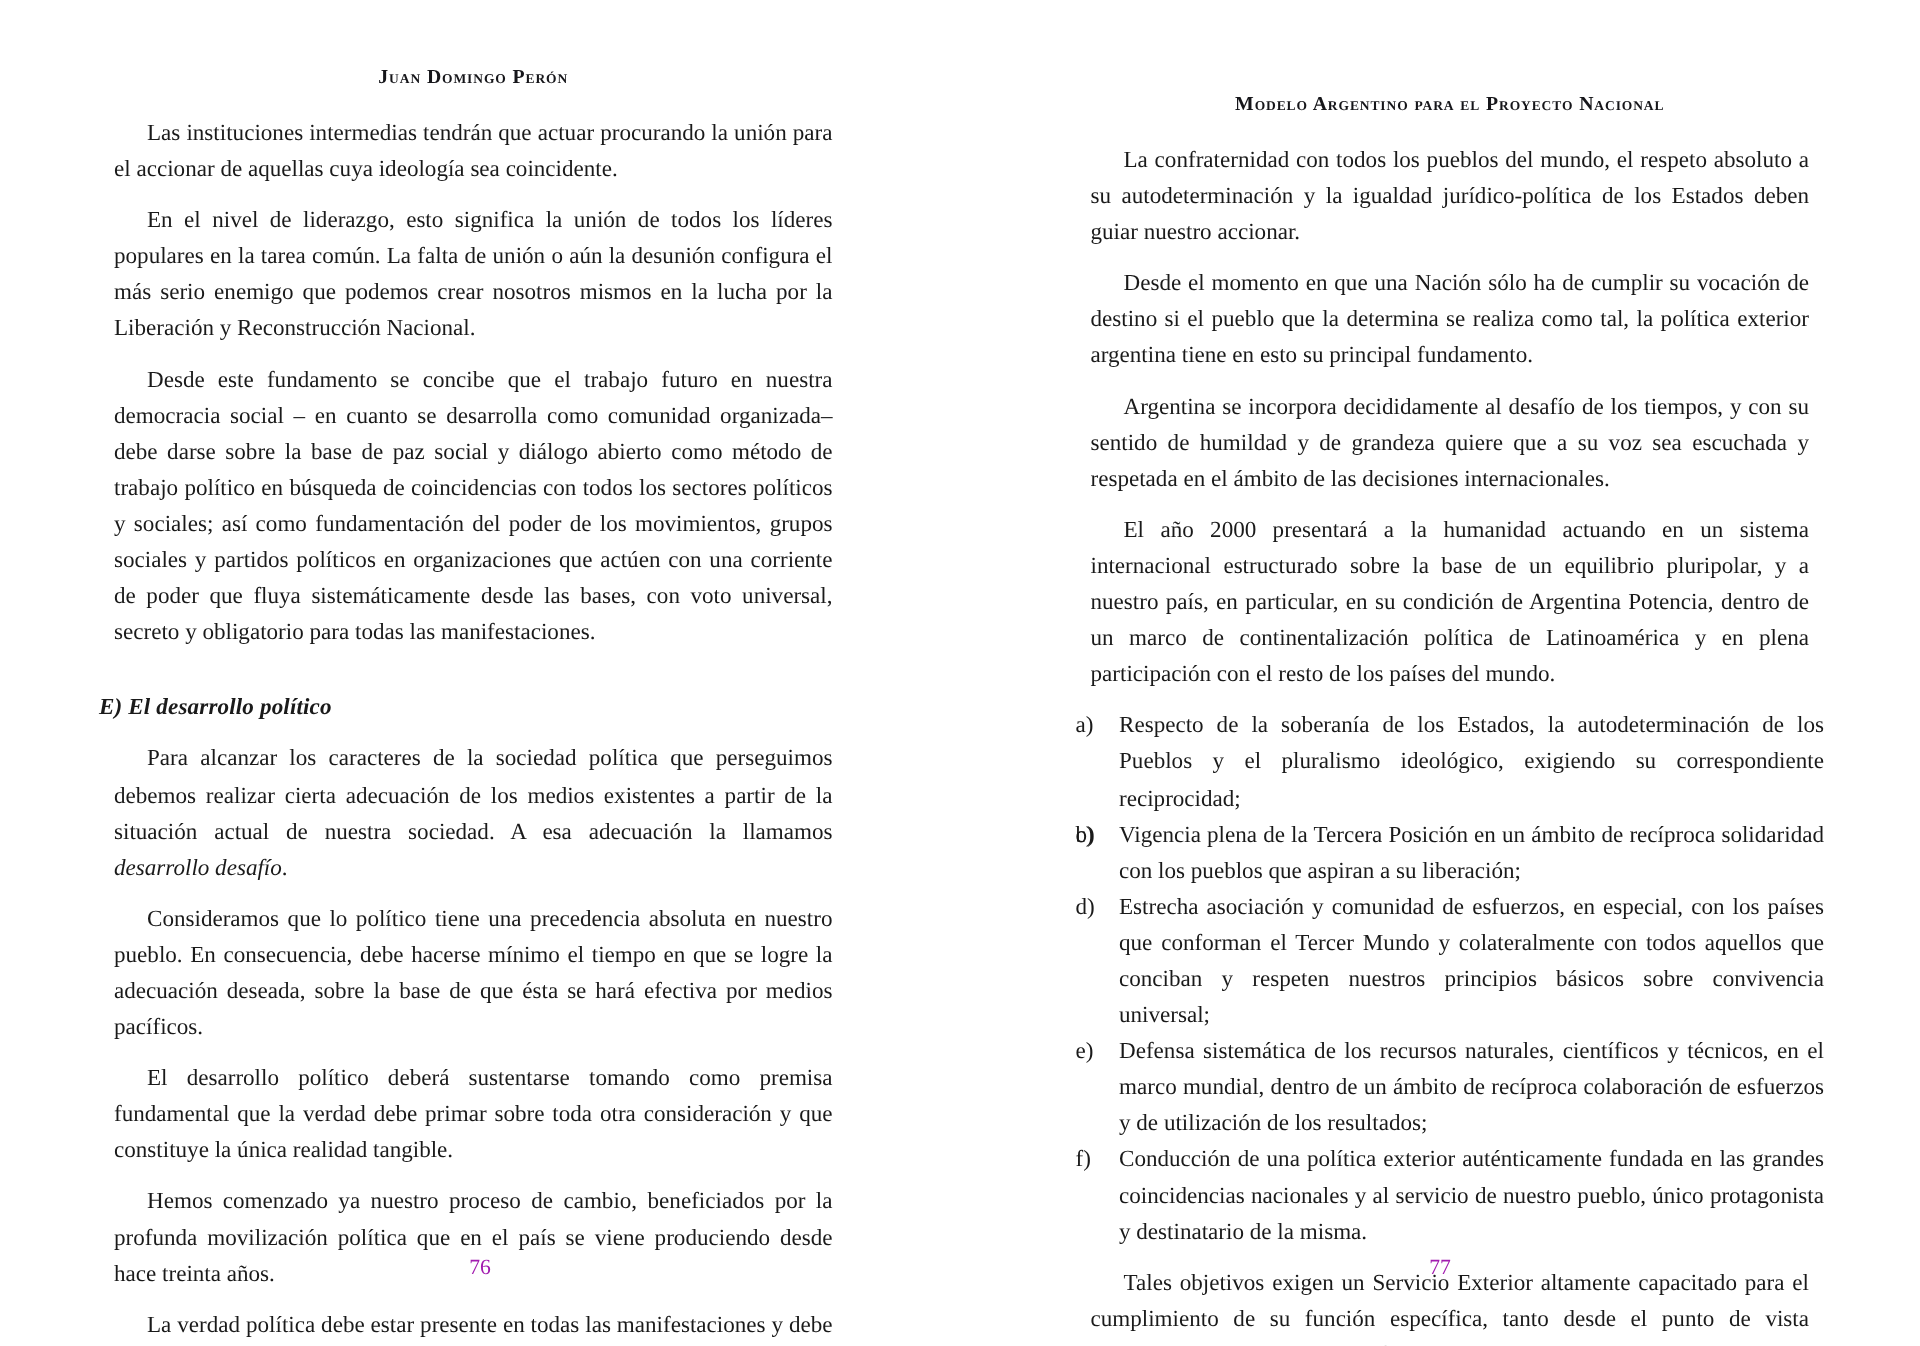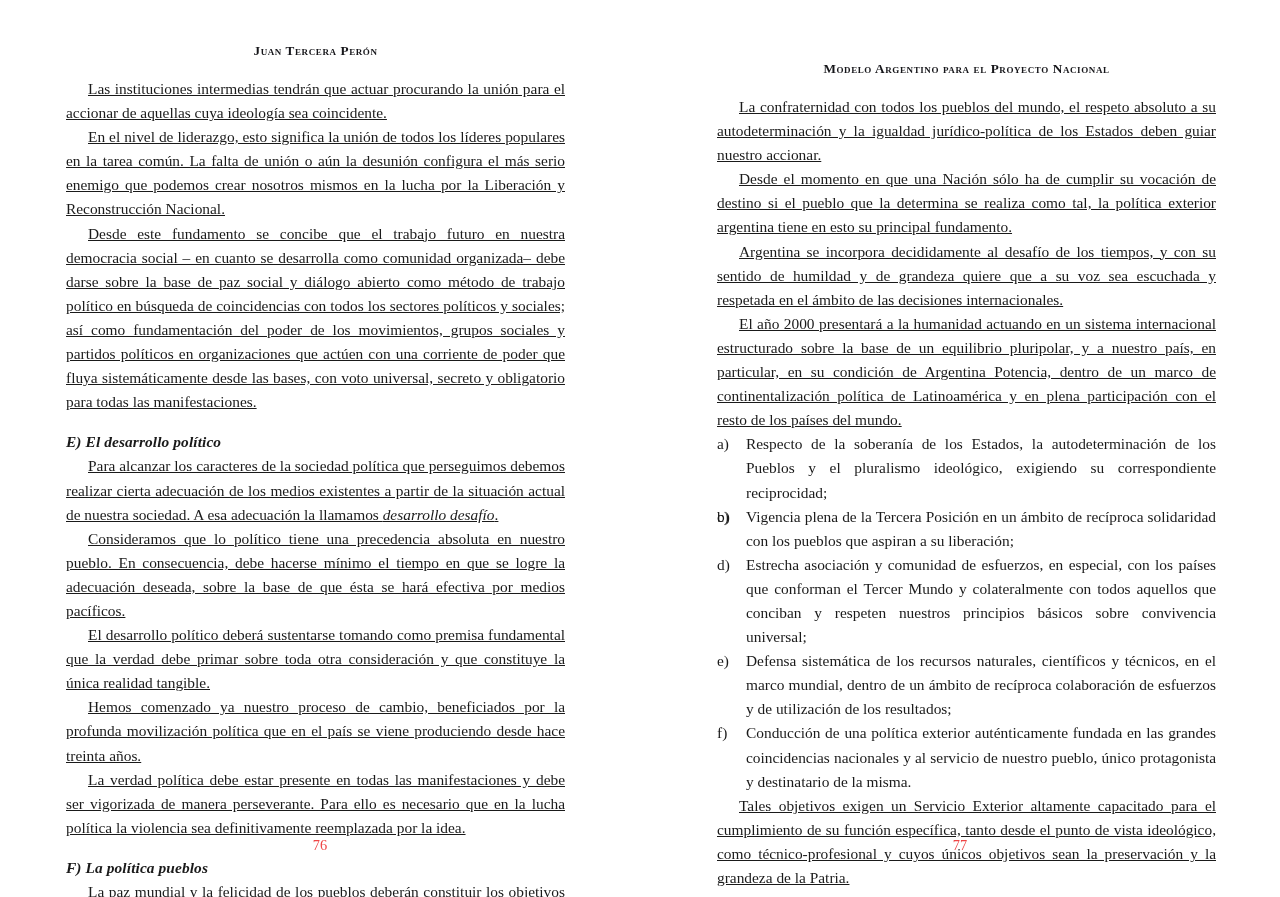--- a/index.html
+++ b/index.html
@@ -40,27 +40,26 @@
     margin: 0;
     padding-top: 40px;
     height: 22px;
     line-height: 22px;
     white-space: nowrap;
   }
   .textblock {
     margin-top: 15px;
   }
   p.para {
-    margin: 0;
+    margin: 10px;
     text-indent: 22px;
     text-align: justify;
     font-size: 15.4px;
     line-height: 24.1px;
     hyphens: manual;
-    text-decoration: underline;
     -webkit-hyphens: manual;
   }
 
   h2.section-heading {
     margin: 0;
     padding-top: 16px;
     font-size: 15.4px;
     line-height: 24.1px;
     font-weight: 700;
     font-style: italic;
@@ -93,30 +92,30 @@
   .em-italic { font-style: italic; }
 
   .folio {
     position: absolute;
     left: 0;
     right: 0;
     bottom: 43px;
     text-align: center;
     font-size: 14.4px;
     line-height: 18px;
-    color: #ef4444;
+    color: #a21caf;
   }
 </style>
 </head>
 <body>
 
 <div class="spread">
 
   <div class="page page-left">
-    <div class="running-head">Juan Tercera Perón</div>
+    <div class="running-head">Juan Domingo Perón</div>
     <div class="textblock">
         <p class="para">Las instituciones intermedias tendrán que actuar procurando la unión para el accionar de aquellas cuya ideología sea coincidente.</p>
         <p class="para">En el nivel de liderazgo, esto significa la unión de todos los líderes populares en la tarea común. La falta de unión o aún la desunión configura el más serio enemigo que podemos crear nosotros mismos en la lucha por la Liberación y Reconstrucción Nacional.</p>
         <p class="para">Desde este fundamento se concibe que el trabajo futuro en nuestra democracia social – en cuanto se desarrolla como comunidad organizada– debe darse sobre la base de paz social y diálogo abierto como método de trabajo político en búsqueda de coincidencias con todos los sectores políticos y sociales; así como fundamentación del poder de los movimientos, grupos sociales y partidos políticos en organizaciones que actúen con una corriente de poder que fluya sistemáticamente desde las bases, con voto universal, secreto y obligatorio para todas las manifestaciones.</p>
         <h2 class="section-heading">E) El desarrollo político</h2>
         <p class="para after-heading"><span>Para alcanzar los caracteres de la sociedad política que perseguimos debemos realizar cierta adecuación de los medios existentes a partir de la situación actual de nuestra sociedad. A esa adecuación la llamamos </span><span class="em-italic">desarrollo desafío</span><span>.</span></p>
         <p class="para">Consideramos que lo político tiene una precedencia absoluta en nuestro pueblo. En consecuencia, debe hacerse mínimo el tiempo en que se logre la adecuación deseada, sobre la base de que ésta se hará efectiva por medios pacíficos.</p>
         <p class="para">El desarrollo político deberá sustentarse tomando como premisa fundamental que la verdad debe primar sobre toda otra consideración y que constituye la única realidad tangible.</p>
         <p class="para">Hemos comenzado ya nuestro proceso de cambio, beneficiados por la profunda movilización política que en el país se viene produciendo desde hace treinta años.</p>
         <p class="para">La verdad política debe estar presente en todas las manifestaciones y debe ser vigorizada de manera perseverante. Para ello es necesario que en la lucha política la violencia sea definitivamente reemplazada por la idea.</p>

